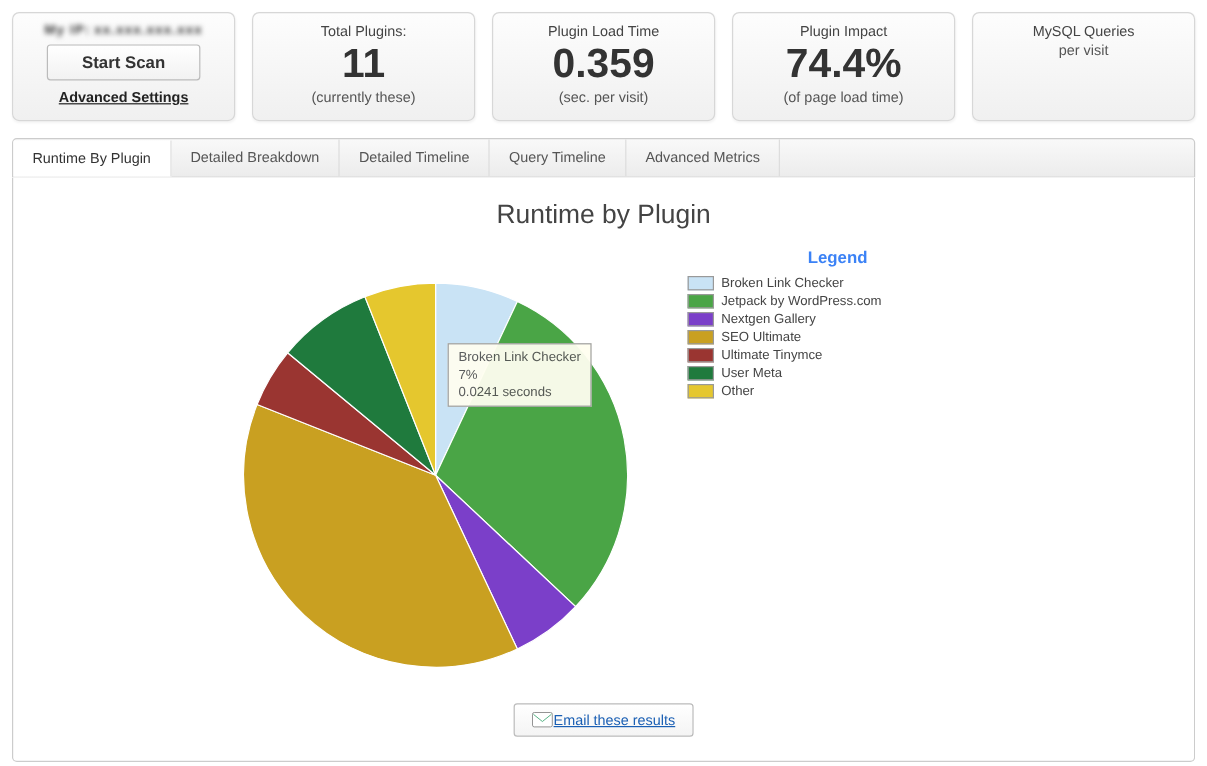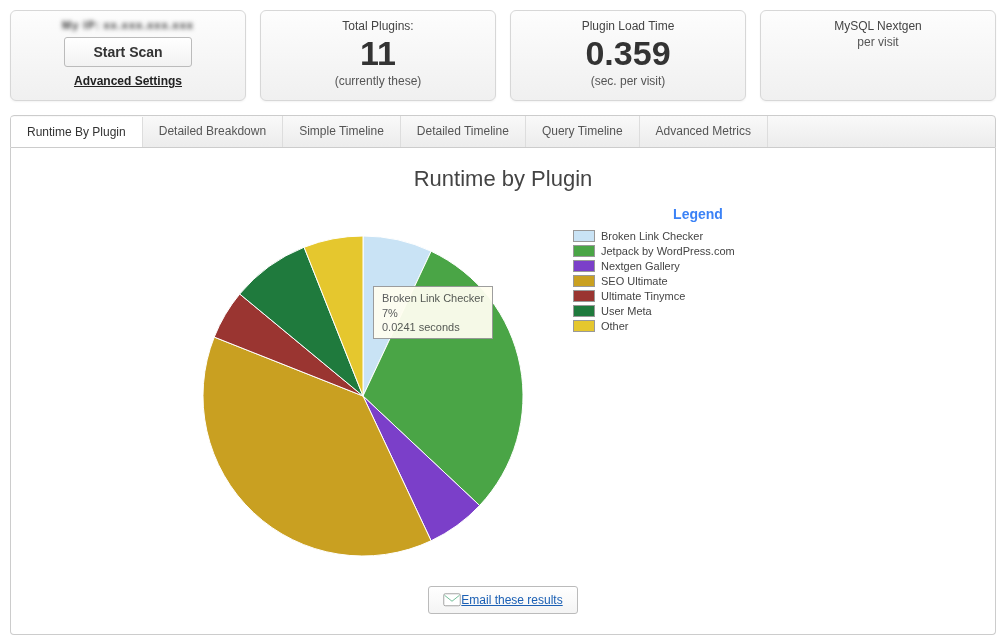--- a/index.html
+++ b/index.html
@@ -47,29 +47,33 @@
       <div class="lbl">Total Plugins:</div>
       <div class="big">11</div>
       <div class="sub">(currently these)</div>
     </div>
     <div class="card">
       <div class="lbl">Plugin Load Time</div>
       <div class="big">0.359</div>
       <div class="sub">(sec. per visit)</div>
     </div>
     <div class="card">
-      <div class="lbl">MySQL Nextgen</div>
+      <div class="lbl">Plugin Impact</div>
+      <div class="big">74.4%</div>
+      <div class="sub">(of page load time)</div>
+    </div>
+    <div class="card">
+      <div class="lbl">MySQL Queries</div>
       <div class="sub">per visit</div>
     </div>
   </div>
 
   <div class="tabbar" id="tabbar">
       <div class="tab active">Runtime By Plugin</div>
       <div class="tab">Detailed Breakdown</div>
-      <div class="tab">Simple Timeline</div>
       <div class="tab">Detailed Timeline</div>
       <div class="tab">Query Timeline</div>
       <div class="tab">Advanced Metrics</div>
     </div>
 
   <div class="panel">
     <div class="ctitle">Runtime by Plugin</div>
     <div class="chartrow">
       <div class="pieholder">
         <svg id="pie" width="360" height="360" viewBox="0 0 360 360">

